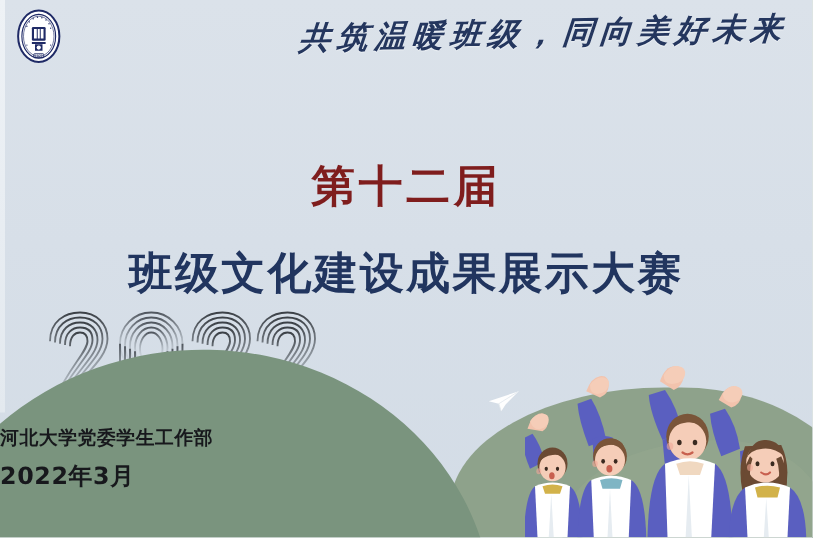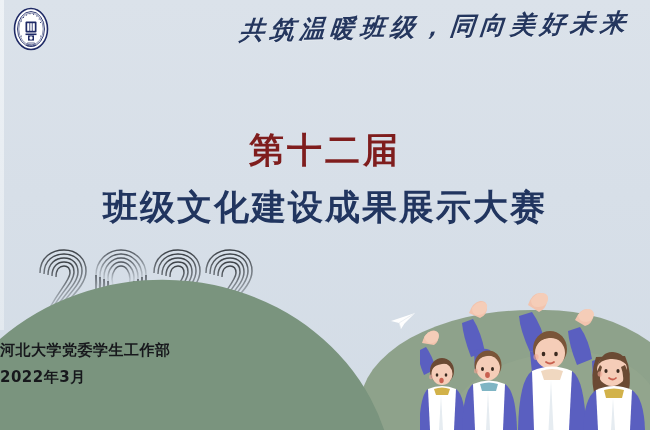--- a/index.html
+++ b/index.html
@@ -80,21 +80,21 @@
     letter-spacing:3px;
     line-height:1.28;
   }
   .title-line2{
     font-family:"DejaVu Sans","Liberation Sans",sans-serif;
     font-size:35px;
     font-weight:700;
     color:#21355f;
     letter-spacing:2px;
     line-height:1.3;
-    margin-top:12px;
+    margin-top:24px;
   }
   
   .year-art{
     position:absolute;left:34px;top:243px;
     width:232px;height:112px;
   }
   .year-art svg{display:block;width:100%;height:100%;}
   
   .plane{
     position:absolute;left:389px;top:312px;width:28px;height:18px;
@@ -106,21 +106,21 @@
     text-align:left;
     pointer-events:none;
   }
   .footer .org{
     font-family:"DejaVu Sans","Liberation Sans",sans-serif;
     font-size:15px;font-weight:700;color:#17181c;
     letter-spacing:.5px;line-height:1.35;
   }
   .footer .date{
     font-family:"DejaVu Sans","Liberation Sans",sans-serif;
-    font-size:15px;font-weight:700;color:#17181c;
+    font-size:19px;font-weight:700;color:#17181c;
     letter-spacing:.5px;margin-top:8px;
   }
   
   .students{
     position:absolute;right:0;bottom:0;width:230px;height:145px;
   }
   .students svg{display:block;width:100%;height:100%;}
 </style>
 </head>
 <body>

